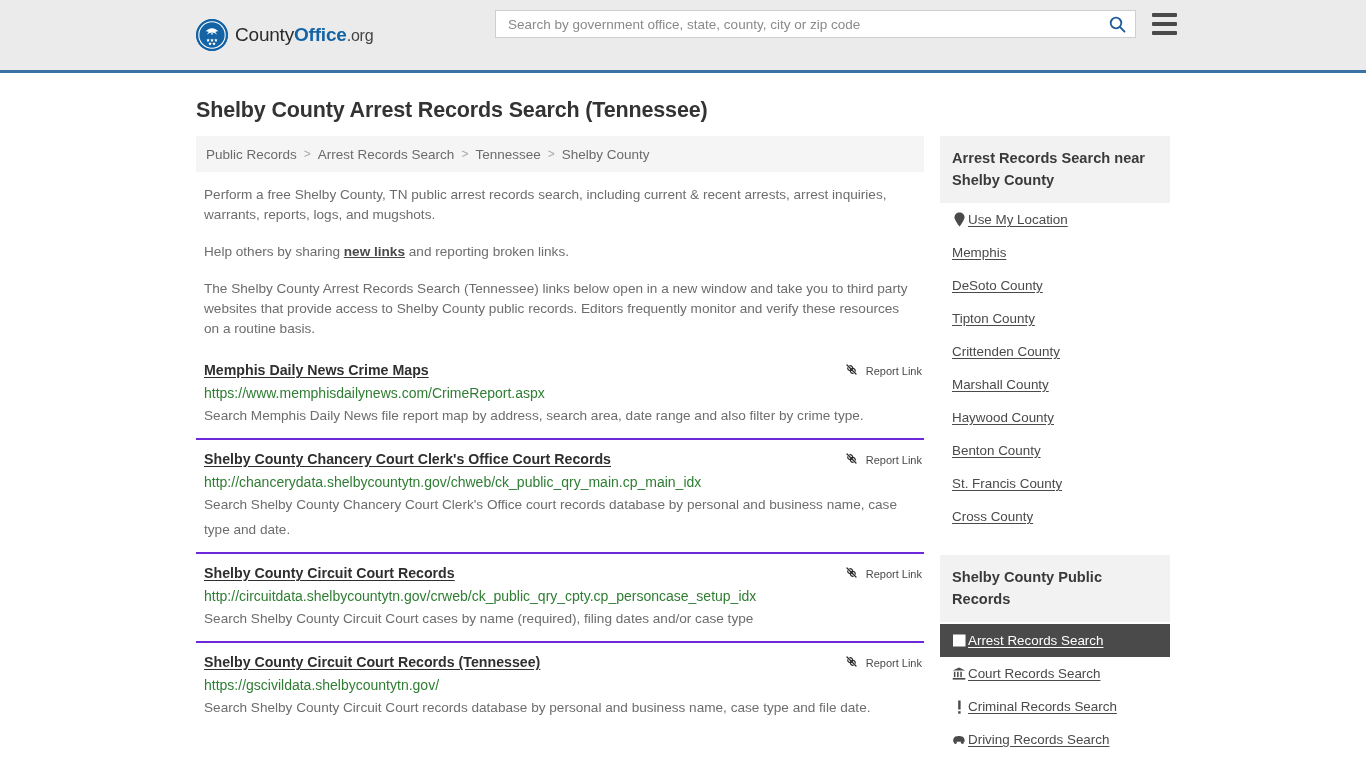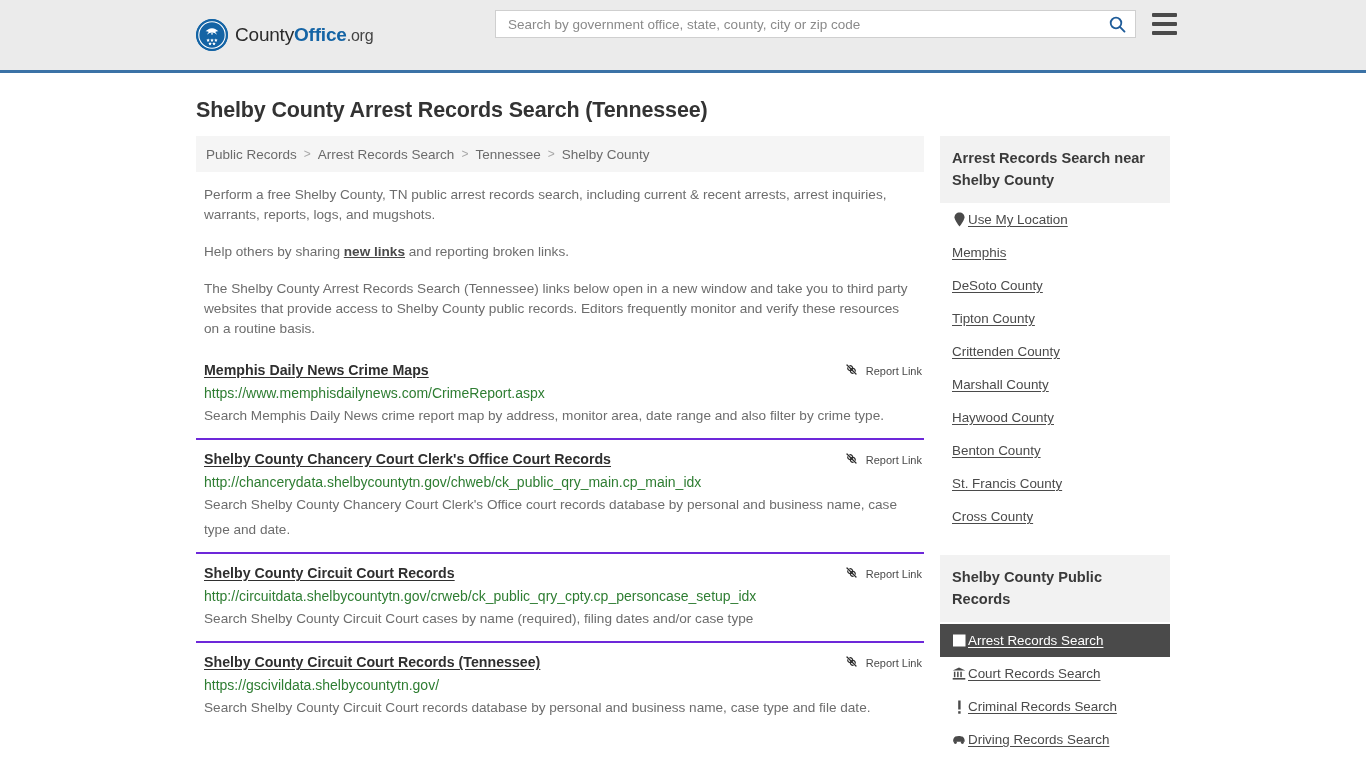--- a/index.html
+++ b/index.html
@@ -295,21 +295,21 @@
                 <svg width="15" height="15" viewBox="0 0 16 16">
                   <path d="M3.2 3.2 L12.8 12.8" stroke="#2b2b2b" stroke-width="1.3" stroke-linecap="round"></path>
                   <path d="M6.2 4.0 A2.6 2.6 0 1 1 4.0 6.2" fill="none" stroke="#2b2b2b" stroke-width="1.3" stroke-linecap="round"></path>
                   <path d="M9.8 12.0 A2.6 2.6 0 1 1 12.0 9.8" fill="none" stroke="#2b2b2b" stroke-width="1.3" stroke-linecap="round"></path>
                 </svg>
               </span>
               <span>Report Link</span>
             </div>
           </div>
           <div class="result-url">https://www.memphisdailynews.com/CrimeReport.aspx</div>
-          <div class="result-desc">Search Memphis Daily News crime report map by address, monitor area, date range and also filter by crime type.</div>
+          <div class="result-desc">Search Memphis Daily News file report map by address, search area, date range and also filter by crime type.</div>
         </div>
 
         <div class="result">
           <div class="result-head">
             <a class="result-title">Shelby County Chancery Court Clerk's Office Court Records</a>
             <div class="report-link">
               <span>
                 <svg width="15" height="15" viewBox="0 0 16 16">
                   <path d="M3.2 3.2 L12.8 12.8" stroke="#2b2b2b" stroke-width="1.3" stroke-linecap="round"></path>
                   <path d="M6.2 4.0 A2.6 2.6 0 1 1 4.0 6.2" fill="none" stroke="#2b2b2b" stroke-width="1.3" stroke-linecap="round"></path>

